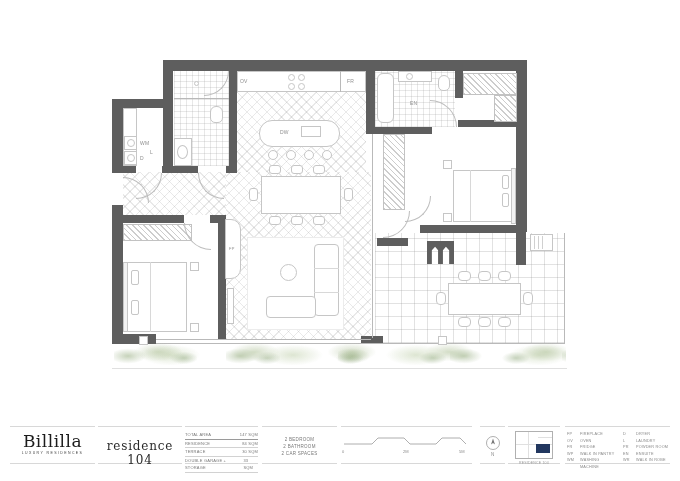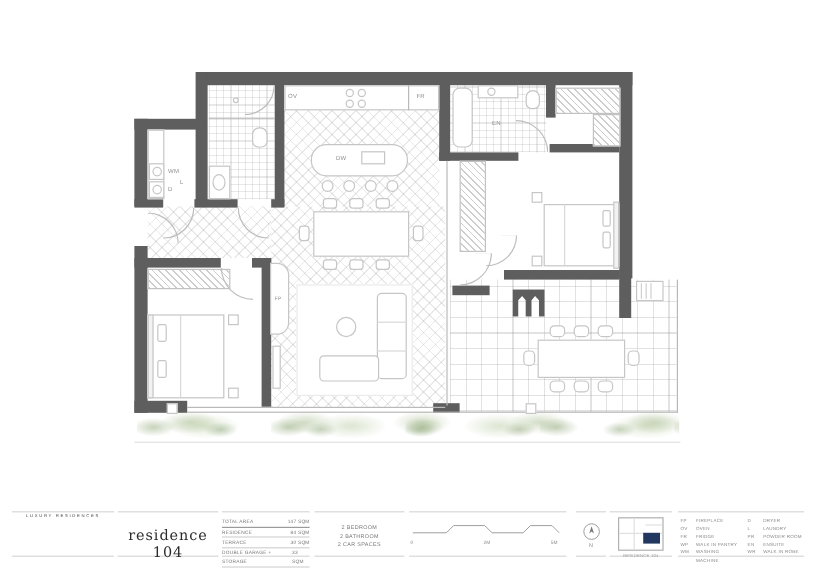--- a/index.html
+++ b/index.html
@@ -205,20 +205,21 @@
     <div class="lbl" style="left:347px;top:79px;">FR</div>
     <div class="lbl" style="left:280px;top:130px;">DW</div>
     <div class="lbl" style="left:410px;top:101px;">EN</div>
     <div class="lbl" style="left:150px;top:150px;">L</div>
     <div class="lbl" style="left:140px;top:141px;">WM</div>
     <div class="lbl" style="left:140px;top:156px;">D</div>
     <div class="lbl" style="left:229px;top:246px;font-size:4px;">FP</div>
   </div>
 
   <div class="cell" style="left:10px;width:85px;">
+    <div class="logo-name">Billilla</div>
     <div class="logo-tag">LUXURY RESIDENCES</div>
   </div>
 
   <div class="cell" style="left:98px;width:84px;">
     <div class="res-title">residence 104</div>
   </div>
 
   <div class="cell" style="left:185px;width:73px;padding-top:4px;">
     <div class="tbl-row first">
       <span>TOTAL AREA</span>

